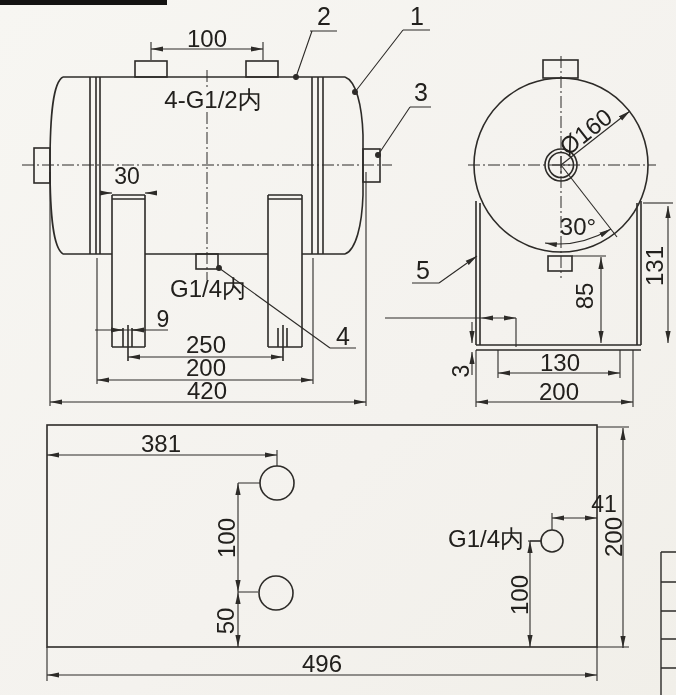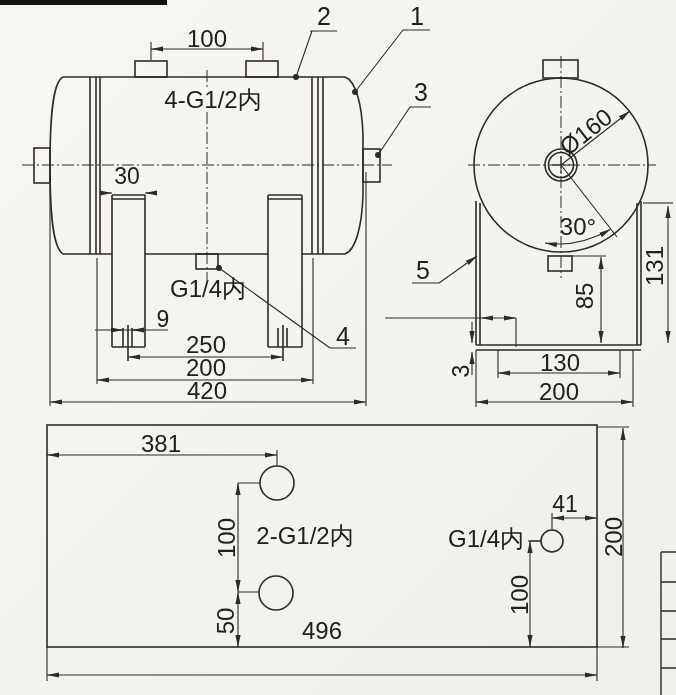--- a/index.html
+++ b/index.html
@@ -160,22 +160,21 @@
 <div class="lbl rot38" style="left:586px;top:132px">Ø160</div>
 <div class="lbl" style="left:578px;top:227px">30°</div>
 <div class="lbl callout" style="left:423px;top:270px">5</div>
 <div class="lbl rot sm" style="left:461px;top:371px">3</div>
 <div class="lbl rot" style="left:585px;top:296px">85</div>
 <div class="lbl rot" style="left:655px;top:266px">131</div>
 <div class="lbl" style="left:560px;top:363px">130</div>
 <div class="lbl" style="left:559px;top:392px">200</div>
 
 <div class="lbl" style="left:161px;top:444px">381</div>
-<div class="lbl" style="left:305px;top:536px">2-G1/2内</div>
 <div class="lbl rot" style="left:227px;top:538px">100</div>
 <div class="lbl rot" style="left:226px;top:621px">50</div>
 <div class="lbl" style="left:486px;top:539px">G1/4内</div>
-<div class="lbl sm" style="left:565px;top:504px">41</div>
+<div class="lbl sm" style="left:604px;top:504px">41</div>
 <div class="lbl rot" style="left:520px;top:595px">100</div>
 <div class="lbl rot" style="left:614px;top:537px">200</div>
-<div class="lbl" style="left:322px;top:631px">496</div>
+<div class="lbl" style="left:322px;top:664px">496</div>
 
 </div>
 
 </body></html>

